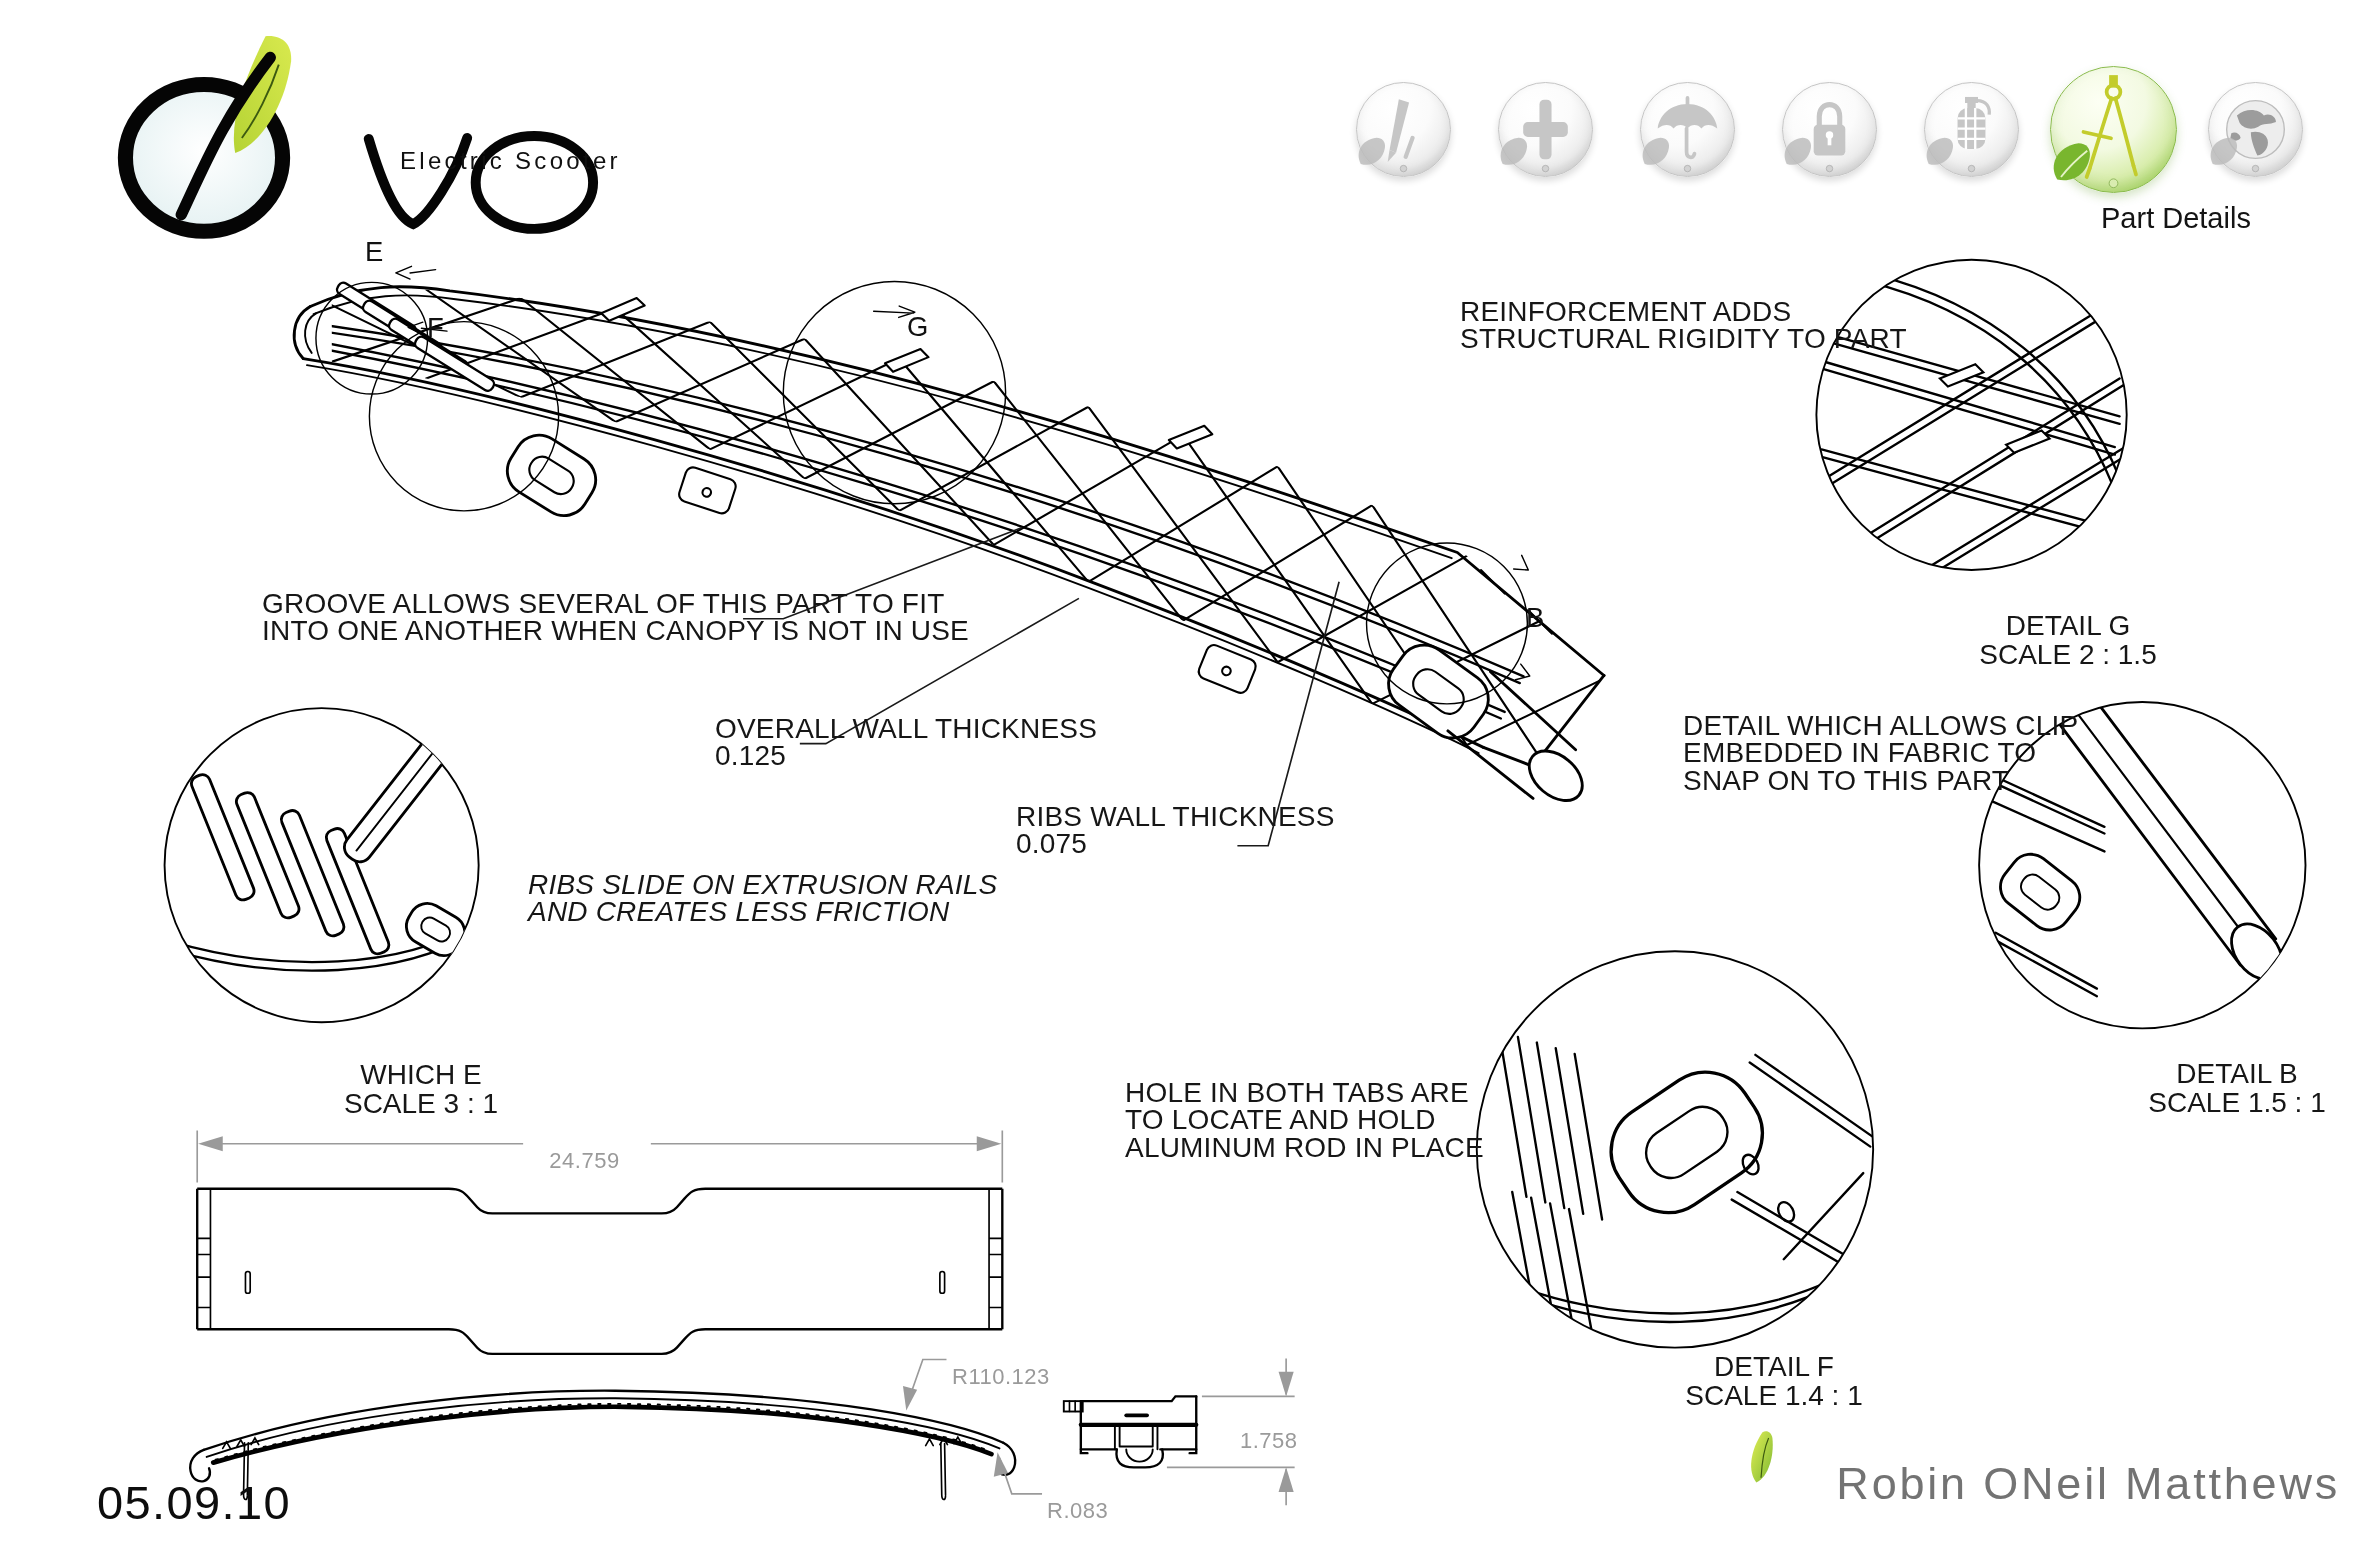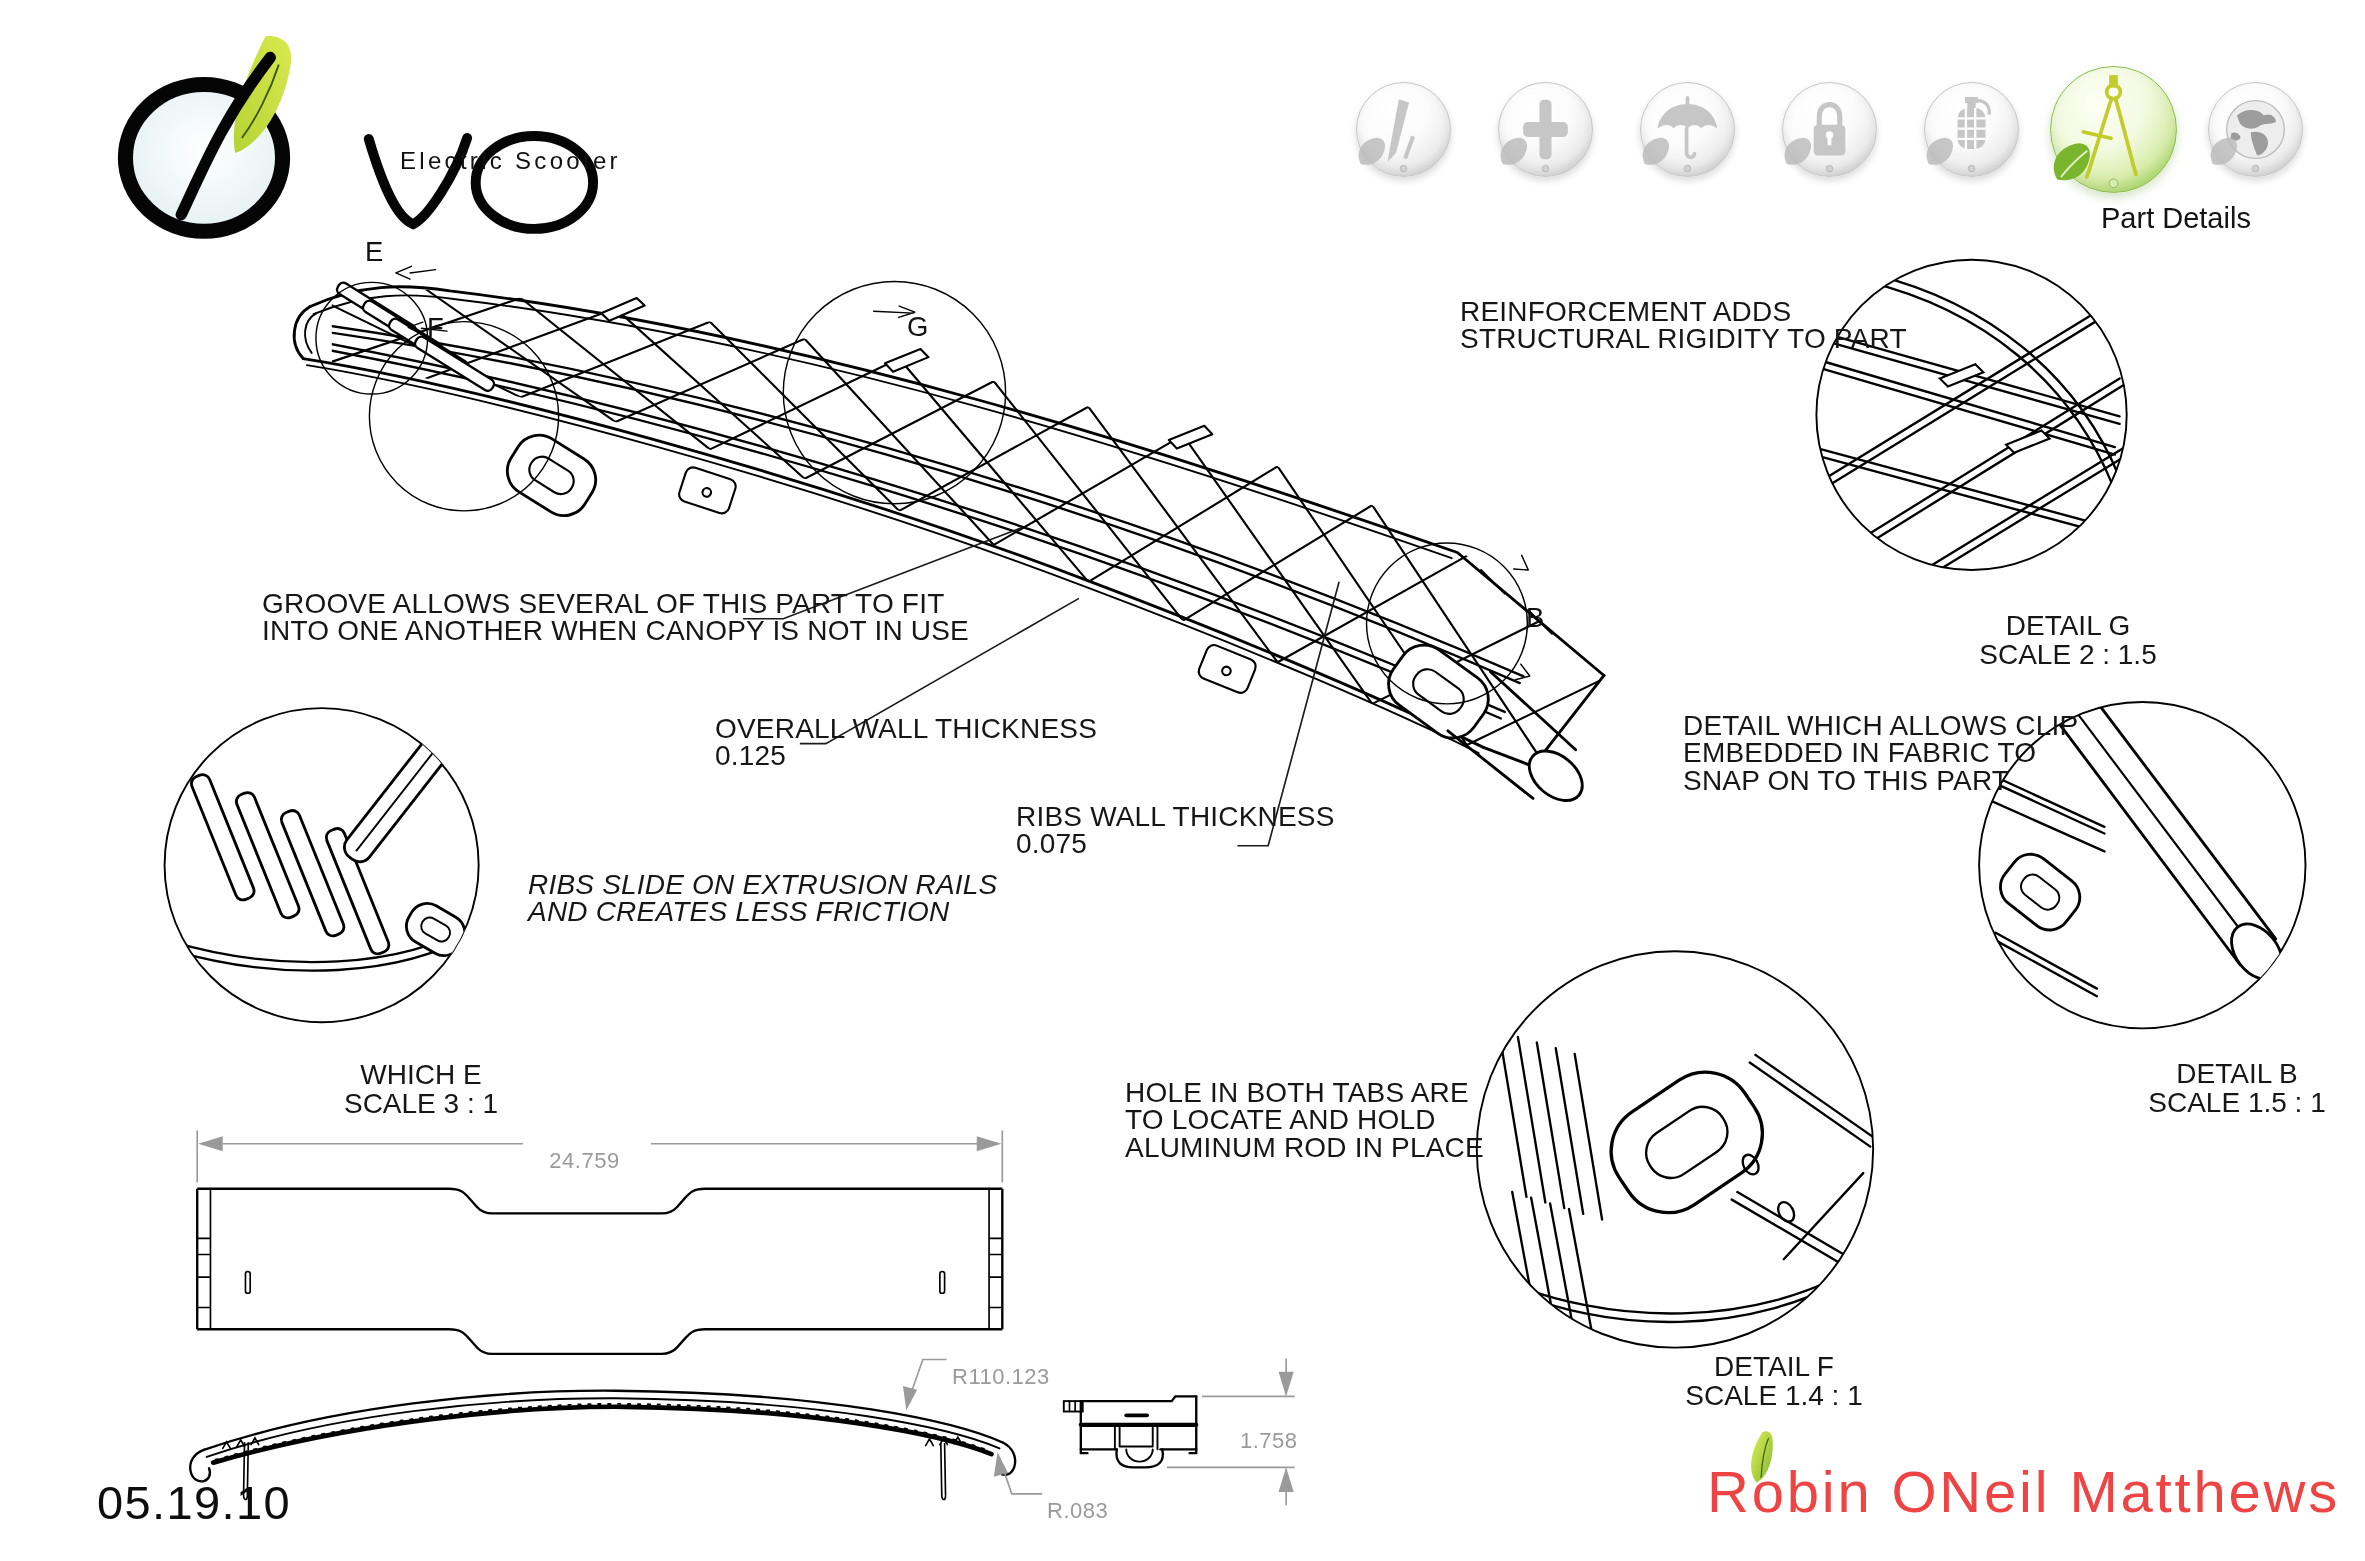--- a/index.html
+++ b/index.html
@@ -7,21 +7,21 @@
        font-family:"Liberation Sans", sans-serif;color:#161616;}
   .abs{position:absolute;}
   .anno{font-size:28px;line-height:27.4px;letter-spacing:0.2px;white-space:pre-line;color:#161616;}
   .dim{font-size:22px;color:#9a9a9a;letter-spacing:0.5px;white-space:nowrap;margin-top:16px;}
   .detail-label{font-size:28px;line-height:29px;text-align:center;color:#161616;white-space:nowrap;}
   .detail-label span{display:block;}
   .view-letter{font-size:27.4px;color:#111;}
   .tagline{font-size:24px;letter-spacing:3.3px;color:#101010;white-space:nowrap;}
   .part-details{font-size:29px;color:#141414;white-space:nowrap;}
   .date{font-size:47px;letter-spacing:1.4px;color:#0d0d0d;white-space:nowrap;}
-  .signature{font-size:58px;letter-spacing:2.8px;color:#ef4444;white-space:nowrap;}
+  .signature{font-size:45px;letter-spacing:2.8px;color:#737373;white-space:nowrap;}
   .icon-btn{position:absolute;border-radius:50%;
     background:radial-gradient(circle at 38% 28%, #ffffff 0%, #fbfbfb 42%, #ececec 68%, #d4d4d4 87%, #bfbfbf 100%);
     border:0.9px solid #c4c4c4;box-shadow:0 3.8px 7.6px rgba(0,0,0,.14), inset 0 -4.7px 10.4px rgba(0,0,0,.08);}
   .icon-btn.active{
     background:radial-gradient(circle at 38% 28%, #fdfff4 0%, #f3fae2 40%, #d8edab 66%, #abd766 85%, #7db832 100%);
     border:0.9px solid #8abb4d;box-shadow:0 4.7px 9.5px rgba(90,150,30,.25), inset 0 -5.7px 12.3px rgba(60,120,10,.12);}
   .icon-btn svg{width:100%;height:100%;display:block;}
   svg{overflow:visible;}
 </style>
 </head>
@@ -436,15 +436,15 @@
 <div class="abs detail-label" style="left:2114px;top:1059px;width:246px;">
   <span>DETAIL B</span>
   <span>SCALE 1.5 : 1</span>
 </div>
 
 <div class="abs dim" style="left:530px;top:1132px;width:109px;text-align:center;">24.759</div>
 <div class="abs dim" style="left:952px;top:1348px;">R110.123</div>
 <div class="abs dim" style="left:1047px;top:1482px;">R.083</div>
 <div class="abs dim" style="left:1240px;top:1412px;">1.758</div>
 
-<div class="abs date" style="left:97px;top:1475px;">05.19.10</div>
+<div class="abs date" style="left:97px;top:1475px;">05.09.10</div>
 <div class="abs signature" style="right:70px;top:1458px;">Robin ONeil Matthews</div>
 
 
 </body></html>

